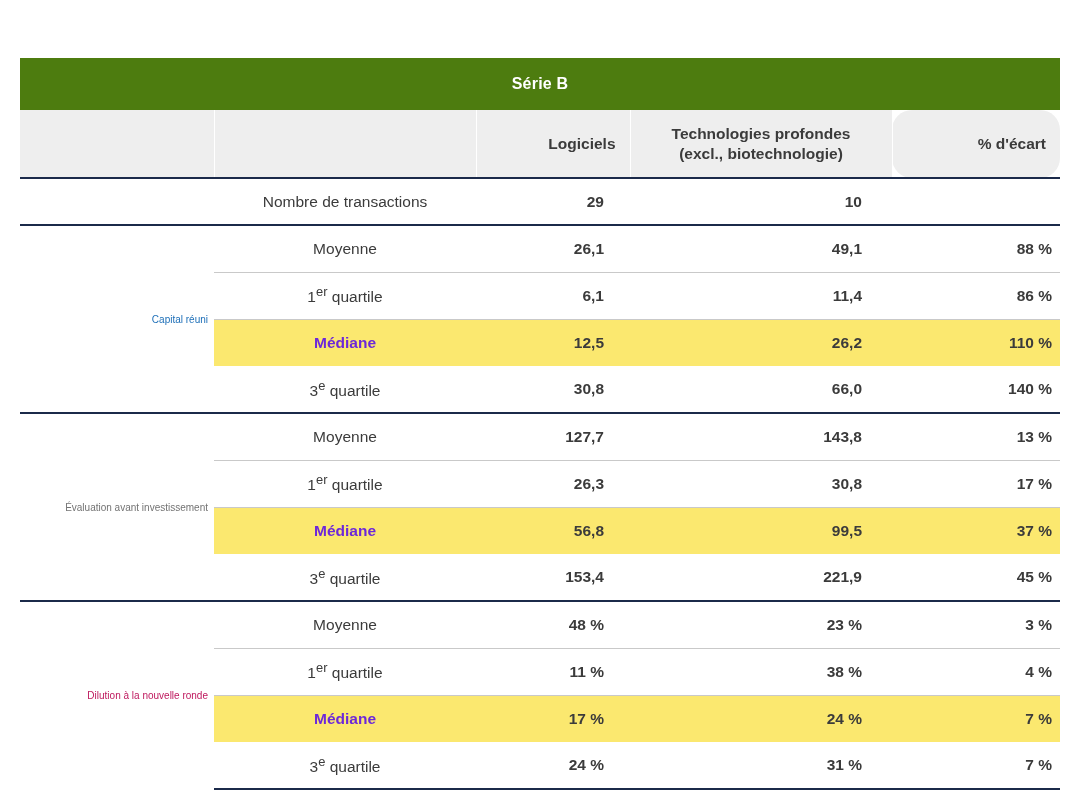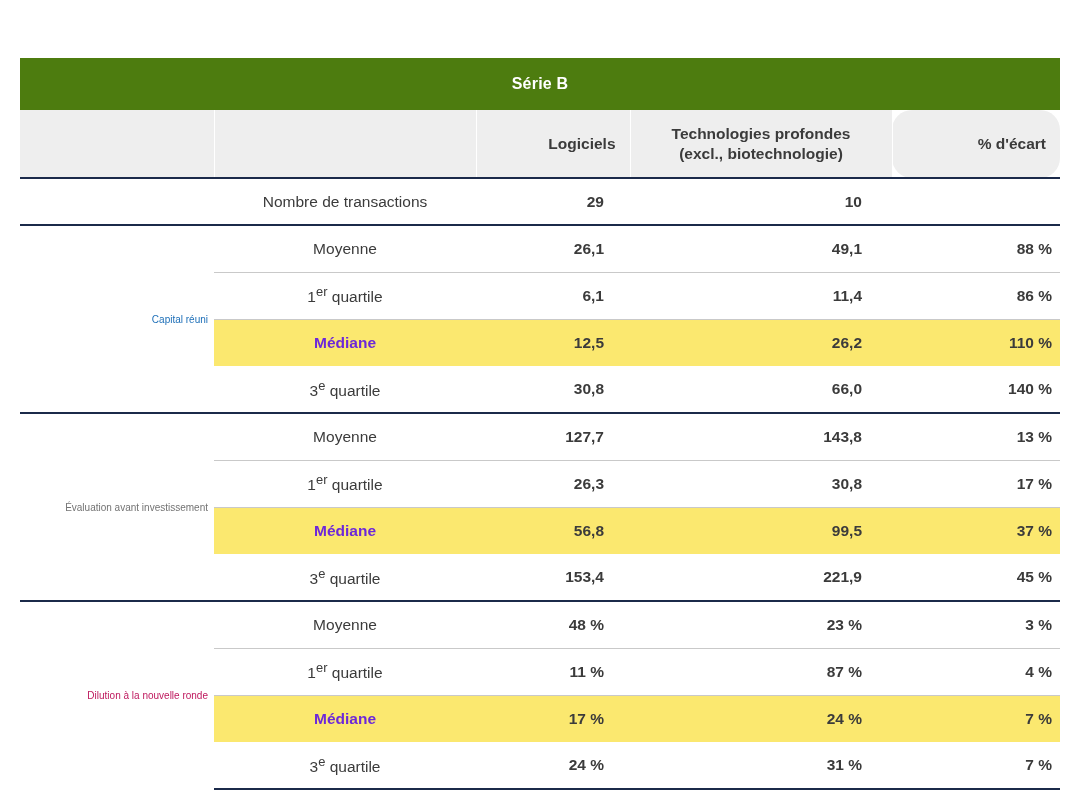--- a/index.html
+++ b/index.html
@@ -214,21 +214,21 @@
       <tr class="thin thick-top">
         <td class="group-cell g-dilution sep-top" rowspan="4" style="color: #be185d; margin-left: 9px;">Dilution à la nouvelle ronde</td>
         <td class="metric sep sep-top">Moyenne</td>
         <td class="num soft sep sep-top">48 %</td>
         <td class="num deep sep sep-top">23 %</td>
         <td class="num gap sep sep-top">3 %</td>
       </tr>
       <tr class="thin">
         <td class="metric sep"><span>1</span><sup>er</sup><span> quartile</span></td>
         <td class="num soft sep">11 %</td>
-        <td class="num deep sep">87 %</td>
+        <td class="num deep sep">38 %</td>
         <td class="num gap sep">4 %</td>
       </tr>
       <tr class="median">
         <td class="metric hl">Médiane</td>
         <td class="num soft hl">17 %</td>
         <td class="num deep hl">24 %</td>
         <td class="num gap hl">7 %</td>
       </tr>
       <tr class="last">
         <td class="metric sep-bottom"><span>3</span><sup>e</sup><span> quartile</span></td>

